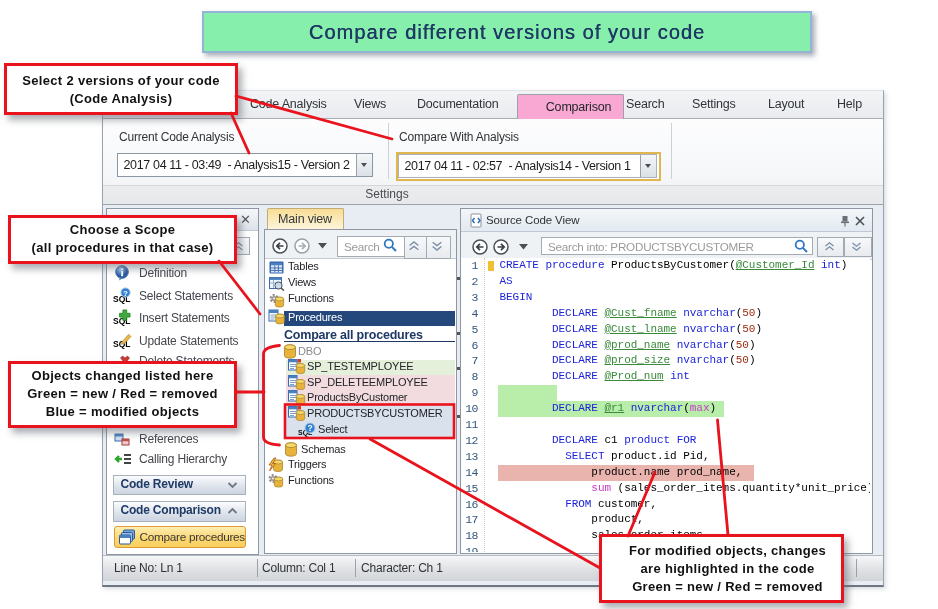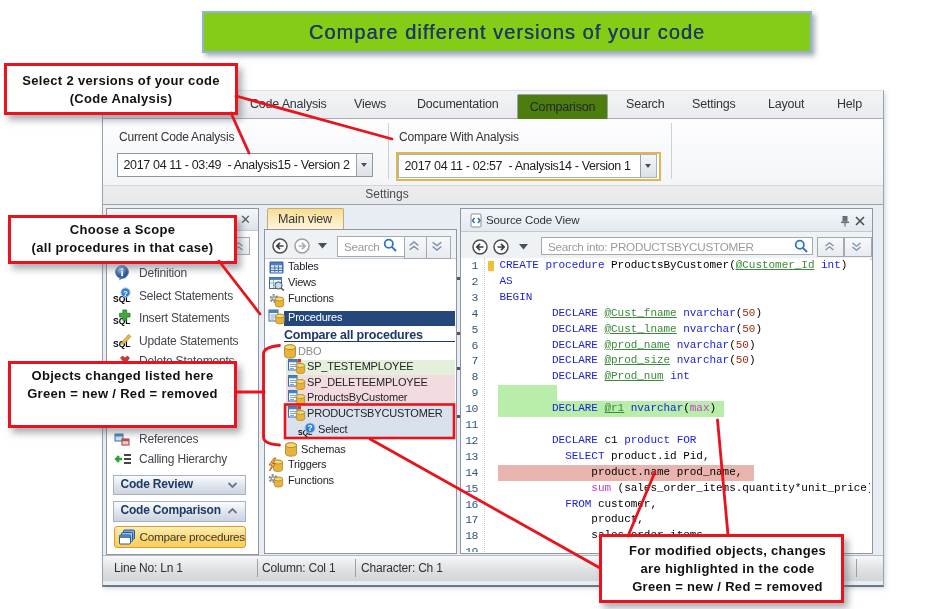--- a/index.html
+++ b/index.html
@@ -1,23 +1,23 @@
 <!DOCTYPE html>
 <html><head><meta charset="utf-8">
 <style>
 html,body{margin:0;padding:0;background:#fff;}
 body{position:relative;width:938px;height:609px;overflow:hidden;font-family:"Liberation Sans",sans-serif;}
 .abs{position:absolute;}
-#title{left:202px;top:11px;width:606px;height:38px;background:#84cc16;border:2px solid #95b3d7;box-shadow:3px 3px 5px rgba(110,120,135,.6);text-align:center;line-height:39px;font-size:20px;color:#1f3864;font-weight:400;letter-spacing:1.05px;text-shadow:.35px 0 0 #1f3864;}
+#title{left:202px;top:11px;width:606px;height:38px;background:#86efac;border:2px solid #95b3d7;box-shadow:3px 3px 5px rgba(110,120,135,.6);text-align:center;line-height:39px;font-size:20px;color:#1f3864;font-weight:400;letter-spacing:1.05px;text-shadow:.35px 0 0 #1f3864;}
 
 #win{left:102px;top:90px;width:780px;height:494px;border:1.5px solid #99a2ad;border-top:1px solid #dfe2e6;border-bottom:2.5px solid #6e7680;background:#e8edf4;box-shadow:2px 2px 4px rgba(150,158,168,.35);}
 
 #tabs{left:0;top:0;width:780px;height:27px;background:linear-gradient(#f2f4f6,#e9ebee);border-bottom:1px solid #a8adb4;}
 .tab{position:absolute;top:0;height:27px;line-height:27px;font-size:12.5px;color:#30353b;letter-spacing:-0.2px;}
-#seltab{position:absolute;left:414px;top:3px;width:89px;height:25px;background:#4d7c0f;border:1px solid #9ba1a8;border-bottom:none;border-radius:2px 2px 0 0;text-align:center;line-height:24px;font-size:12.5px;color:#23272c;letter-spacing:-0.2px;}
+#seltab{position:absolute;left:414px;top:3px;width:89px;height:25px;background:#f9a8d4;border:1px solid #9ba1a8;border-bottom:none;border-radius:2px 2px 0 0;text-align:center;line-height:24px;font-size:12.5px;color:#23272c;letter-spacing:-0.2px;padding-left:16px;}
 
 #ribbon{left:0;top:28px;width:780px;height:84px;background:linear-gradient(#fdfdfe,#f4f6f8 70%,#eef0f3);border-bottom:2px solid #9ba3ab;}
 #ribbon .lbl{position:absolute;top:11px;font-size:12px;color:#333;letter-spacing:-0.2px;}
 .combo{position:absolute;top:62px;height:22px;background:#fff;border:1px solid #8d97a3;}
 .combo .txt{position:absolute;left:6px;top:0;height:22px;line-height:22px;font-size:12.5px;color:#1d1d1d;letter-spacing:-0.35px;white-space:nowrap;}
 .combo .btn{position:absolute;right:0;top:0;width:15px;height:22px;background:linear-gradient(#f4f6f8,#dce1e7);border-left:1px solid #98a0a9;}
 .combo .btn:after{content:"";position:absolute;left:4px;top:9px;border:3.5px solid transparent;border-top:4px solid #4a4f56;}
 #combo2w{left:292.5px;top:60.5px;width:261px;height:25px;border:2px solid #e0b64f;background:#fff;}
 #rsep1{left:285px;top:32px;width:1px;height:56px;background:#ccd1d7;}
 #rsep2{left:568px;top:32px;width:1px;height:56px;background:#ccd1d7;}
@@ -438,20 +438,21 @@
  <div>Select 2 versions of your code</div>
     <div>(Code Analysis)</div>
   </div>
 <div class="co" id="c2" style="left:8px;top:215px;width:223px;height:40px;padding-top:2.5px;">
  <div>Choose a Scope</div>
     <div>(all procedures in that case)</div>
   </div>
 <div class="co" id="c3" style="left:8px;top:361px;width:223px;height:57.5px;padding-top:3px;">
  <div>Objects changed listed here</div>
     <div>Green = new / Red = removed</div>
+    <div>Blue = modified objects</div>
   </div>
 <div class="co" id="c4" style="left:599px;top:534px;width:227px;height:58px;padding-top:5px;padding-left:12px;">
  <div>For modified objects, changes</div>
     <div>are highlighted in the code</div>
     <div>Green = new / Red = removed</div>
   </div>
 
 <svg id="overlay" width="938" height="609" viewBox="0 0 938 609">
   <g stroke="#e8131c" stroke-width="2.8" fill="none" stroke-linecap="round">
     <line x1="231" y1="113" x2="249" y2="153"></line>

